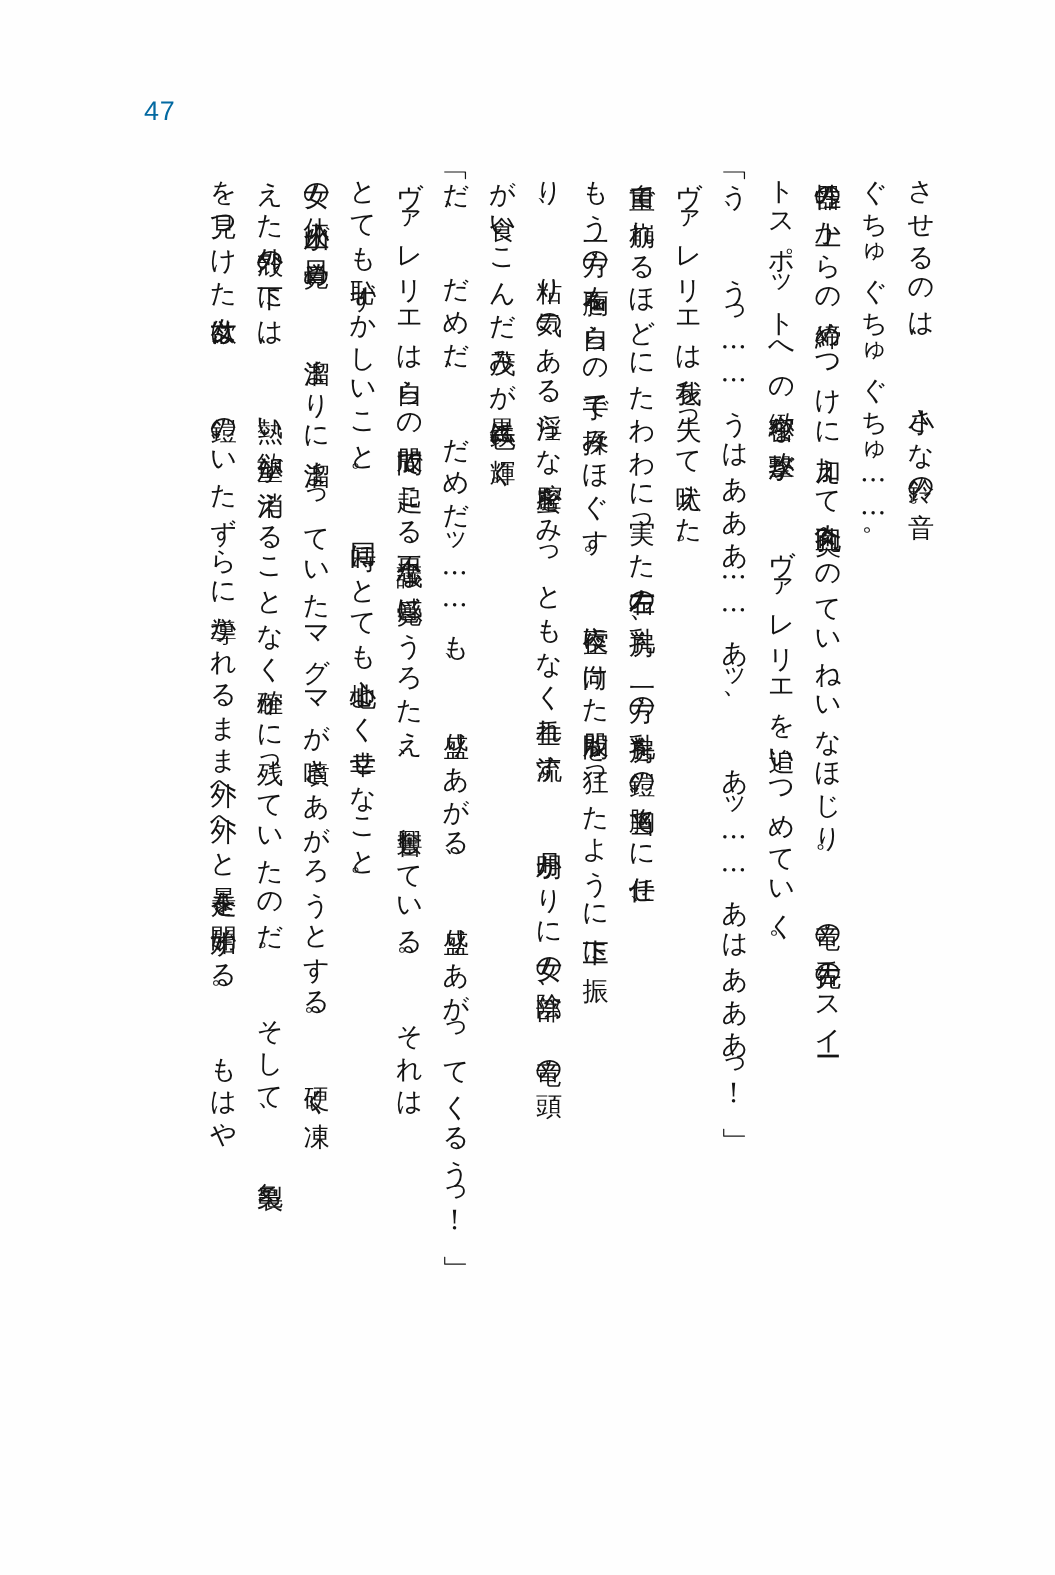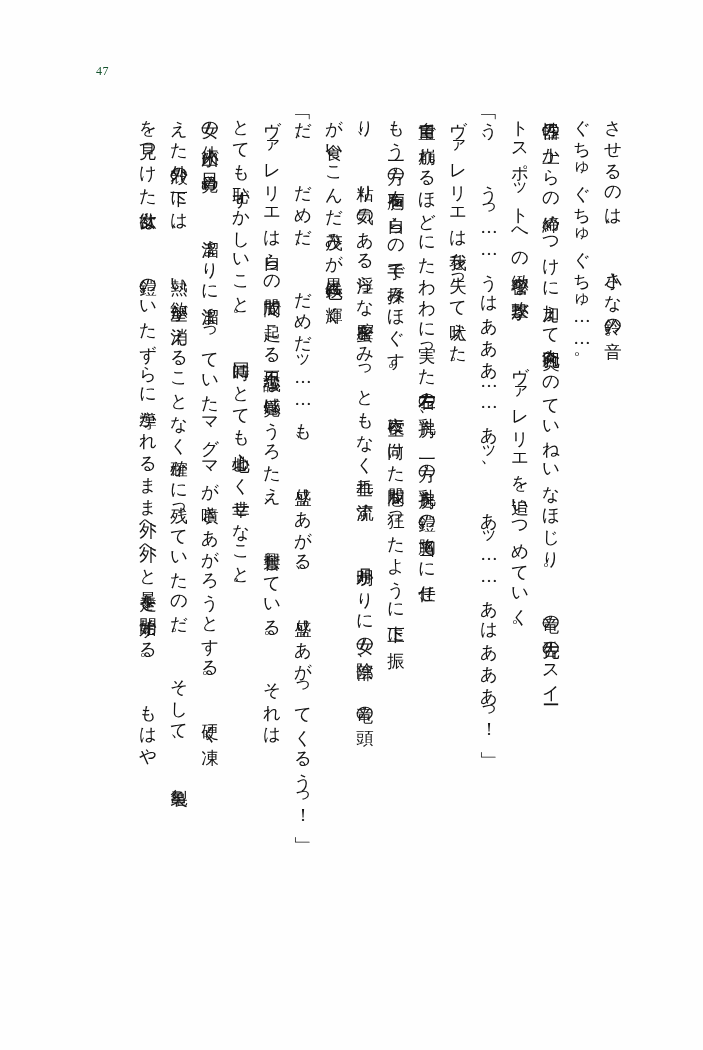--- a/index.html
+++ b/index.html
@@ -20,23 +20,23 @@
     width: 703px;
     height: 1050px;
     background: #fefefe;
     box-sizing: border-box;
   }
 
   .page-number {
     position: absolute;
     top: 64px;
     left: 96px;
-    font-size: 12px;
-    font-family: Liberation Serif, serif;
-    color: #14532d;
+    font-size: 18px;
+    font-family: Liberation Sans, sans-serif;
+    color: #0369a1;
     letter-spacing: 0.5px;
   }
 
   .text-block {
     position: absolute;
     top: 108px;
     right: 82px;
     left: 60px;
     bottom: 56px;
     display: flex;

